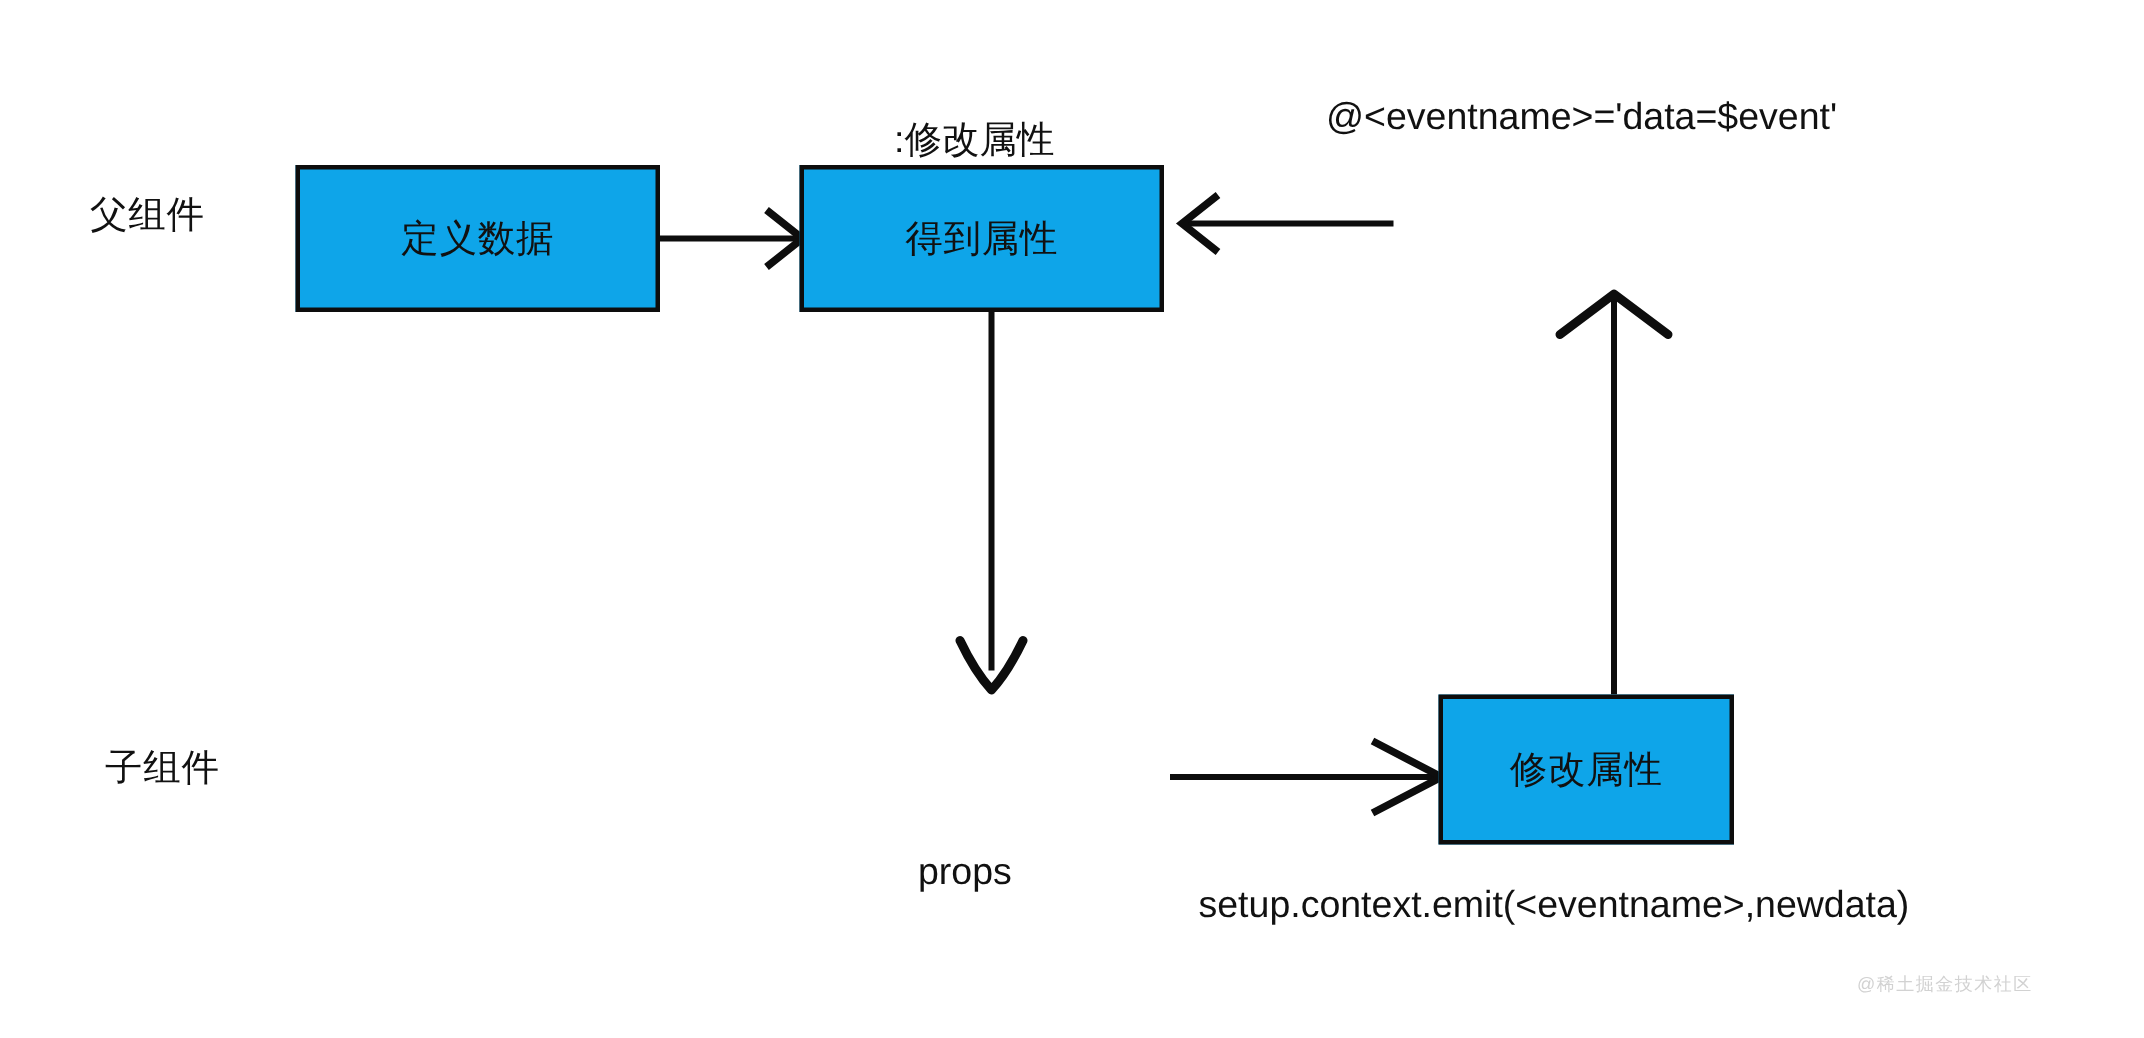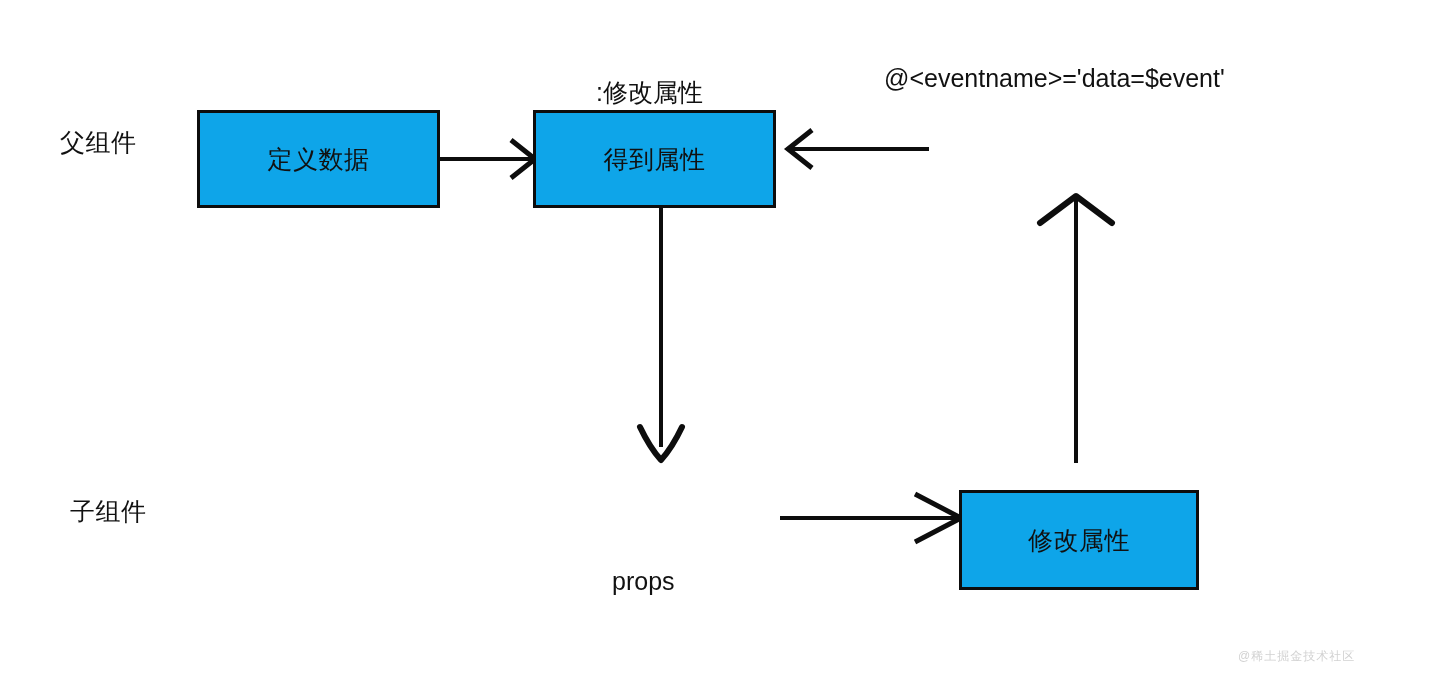--- a/index.html
+++ b/index.html
@@ -103,26 +103,27 @@
   <div class="node" style="left:197px; top:110px; width:243px; height:98px;">
     <span class="node-label">定义数据</span>
   </div>
 
   <div class="node" style="left:533px; top:110px; width:243px; height:98px;">
     <span class="node-label">得到属性</span>
   </div>
 
 
 
-  <div class="node" style="left:959px; top:490px; width:240px; height:100px;">
+  <div class="node" style="left:959px; top:463px; width:197px; height:100px;">
     <span class="node-label">修改属性</span>
   </div>
 
   <div class="edge-label" style="left:596px; top:76px;">:修改属性</div>
 
   <div class="code-label" style="left:884px; top:64px;">@&lt;eventname&gt;='data=$event'</div>
 
   <div class="code-label" style="left:612px; top:567px;">props</div>
 
+  <div class="code-label" style="left:799px; top:589px;">setup.context.emit(&lt;eventname&gt;,newdata)</div>
 
   <div class="watermark" style="left:1238px; top:648px;">@稀土掘金技术社区</div>
 
 </div>
 
 </body></html>

